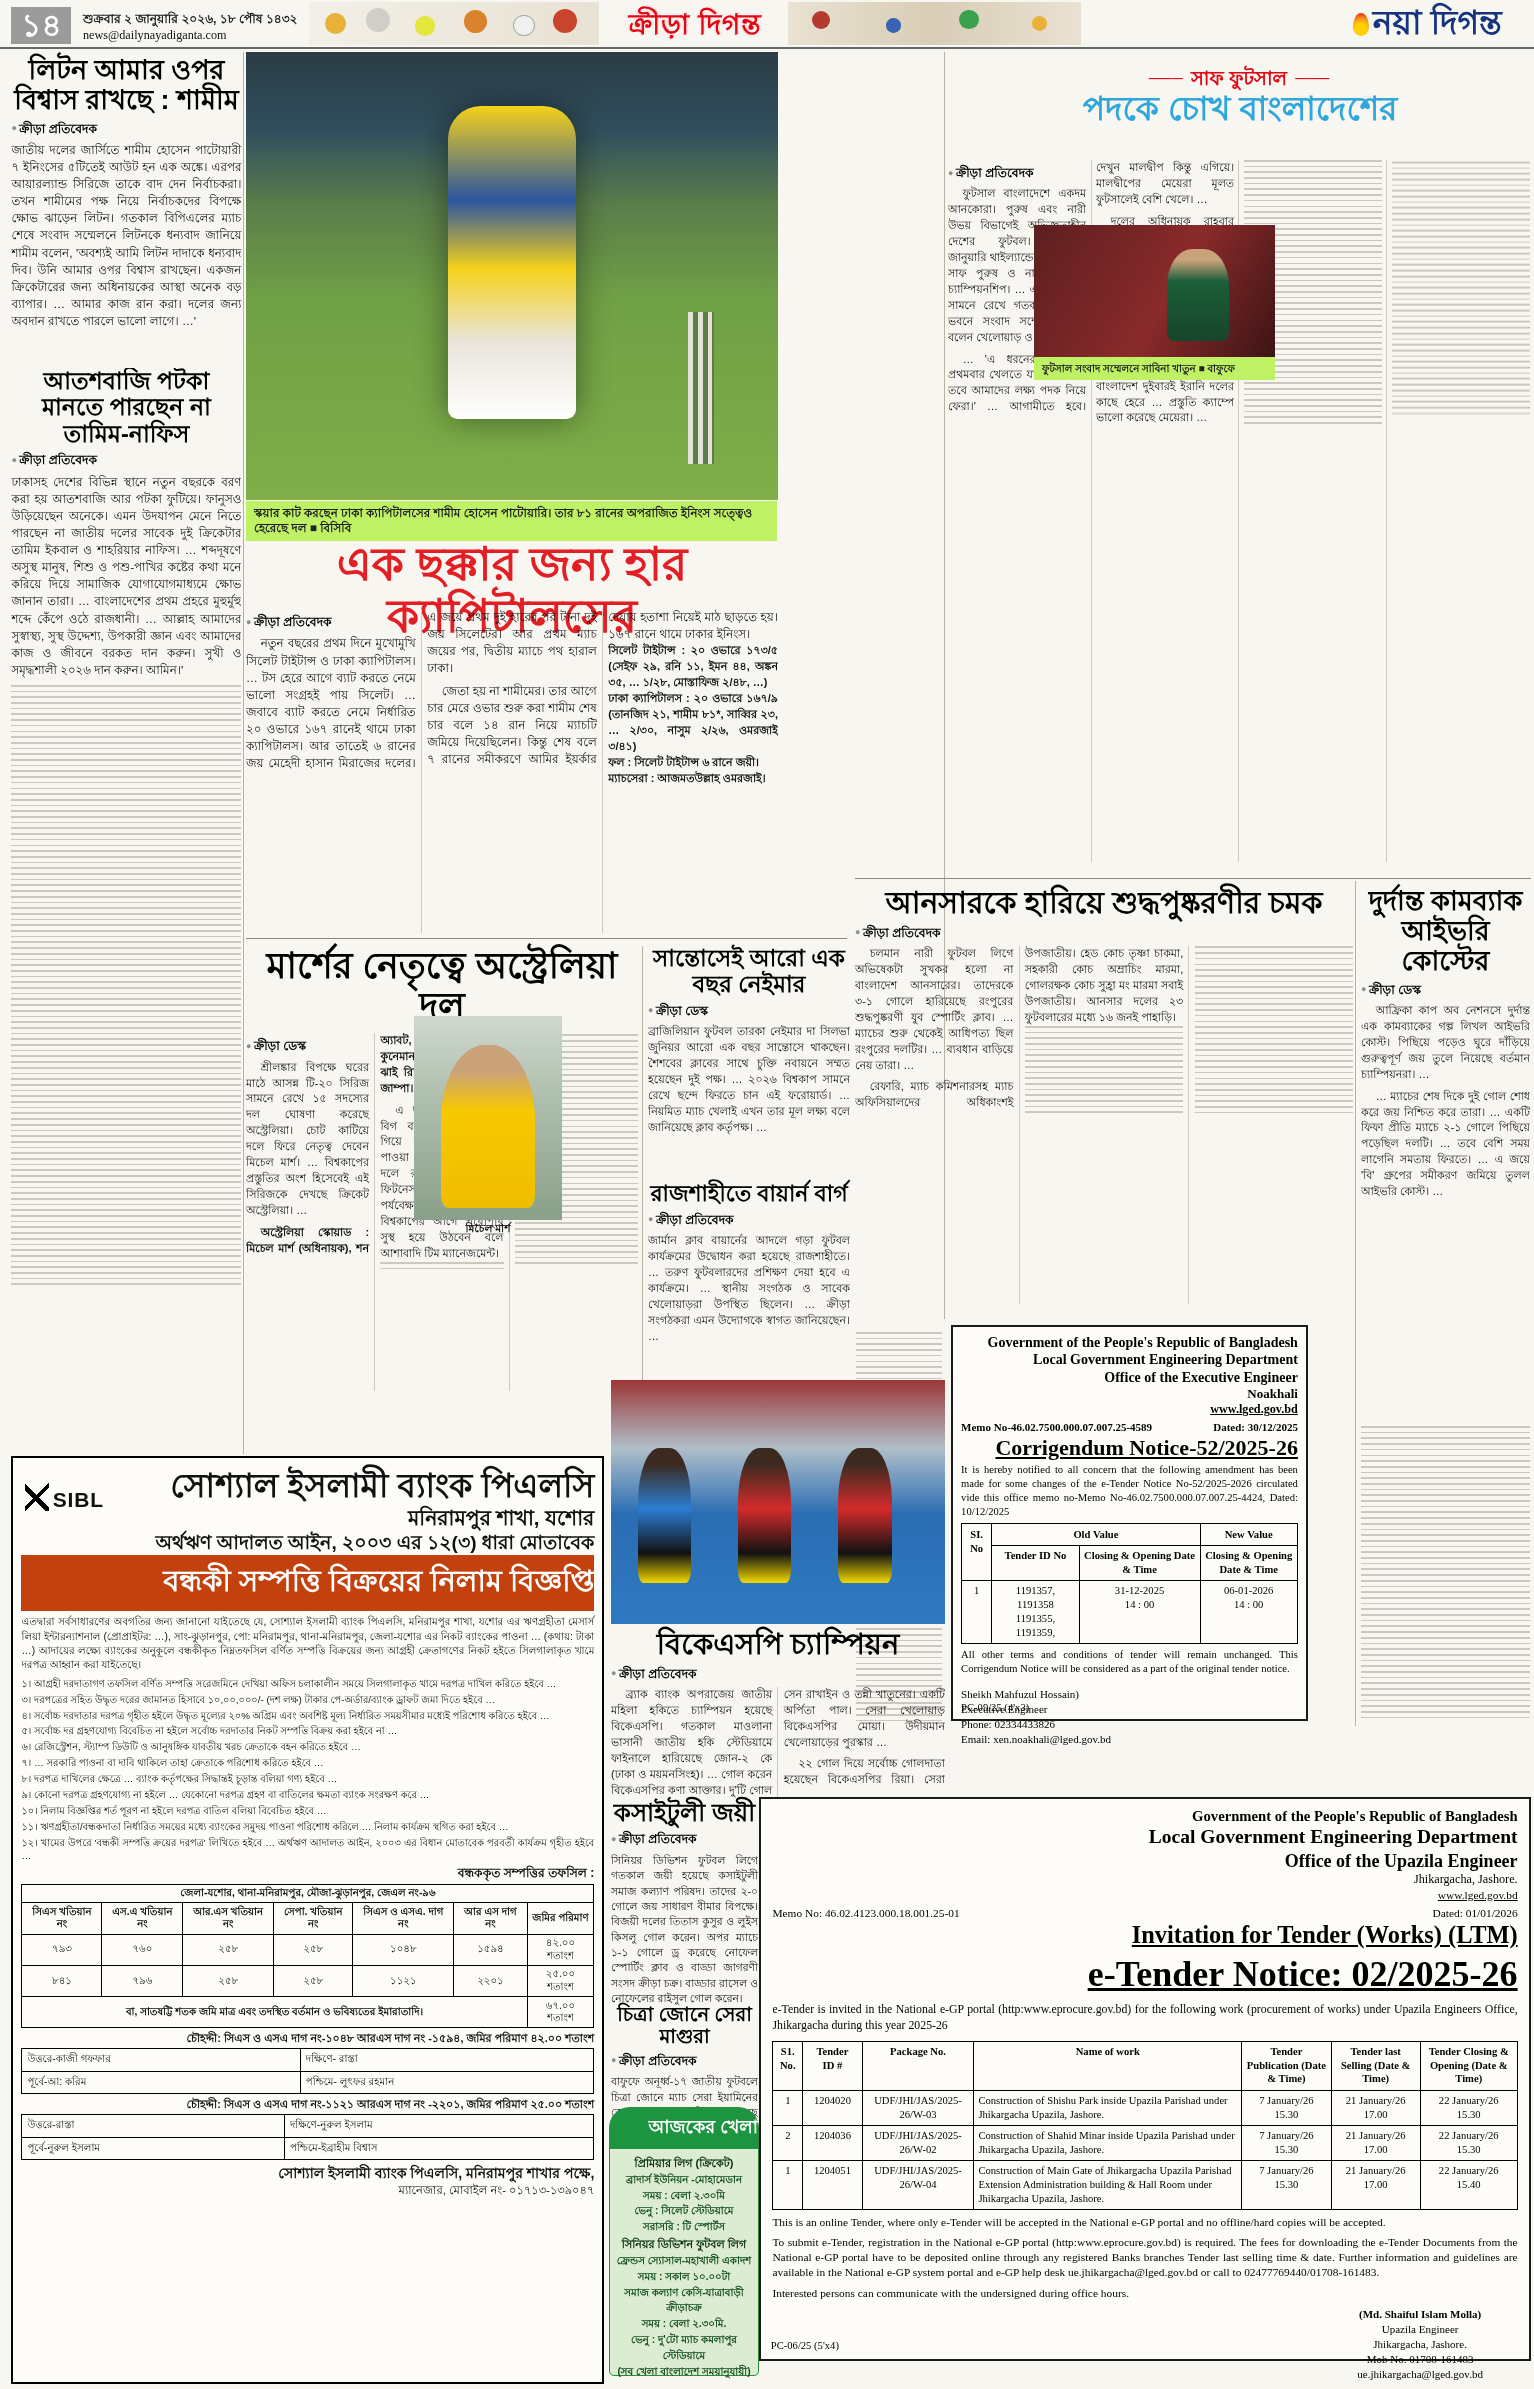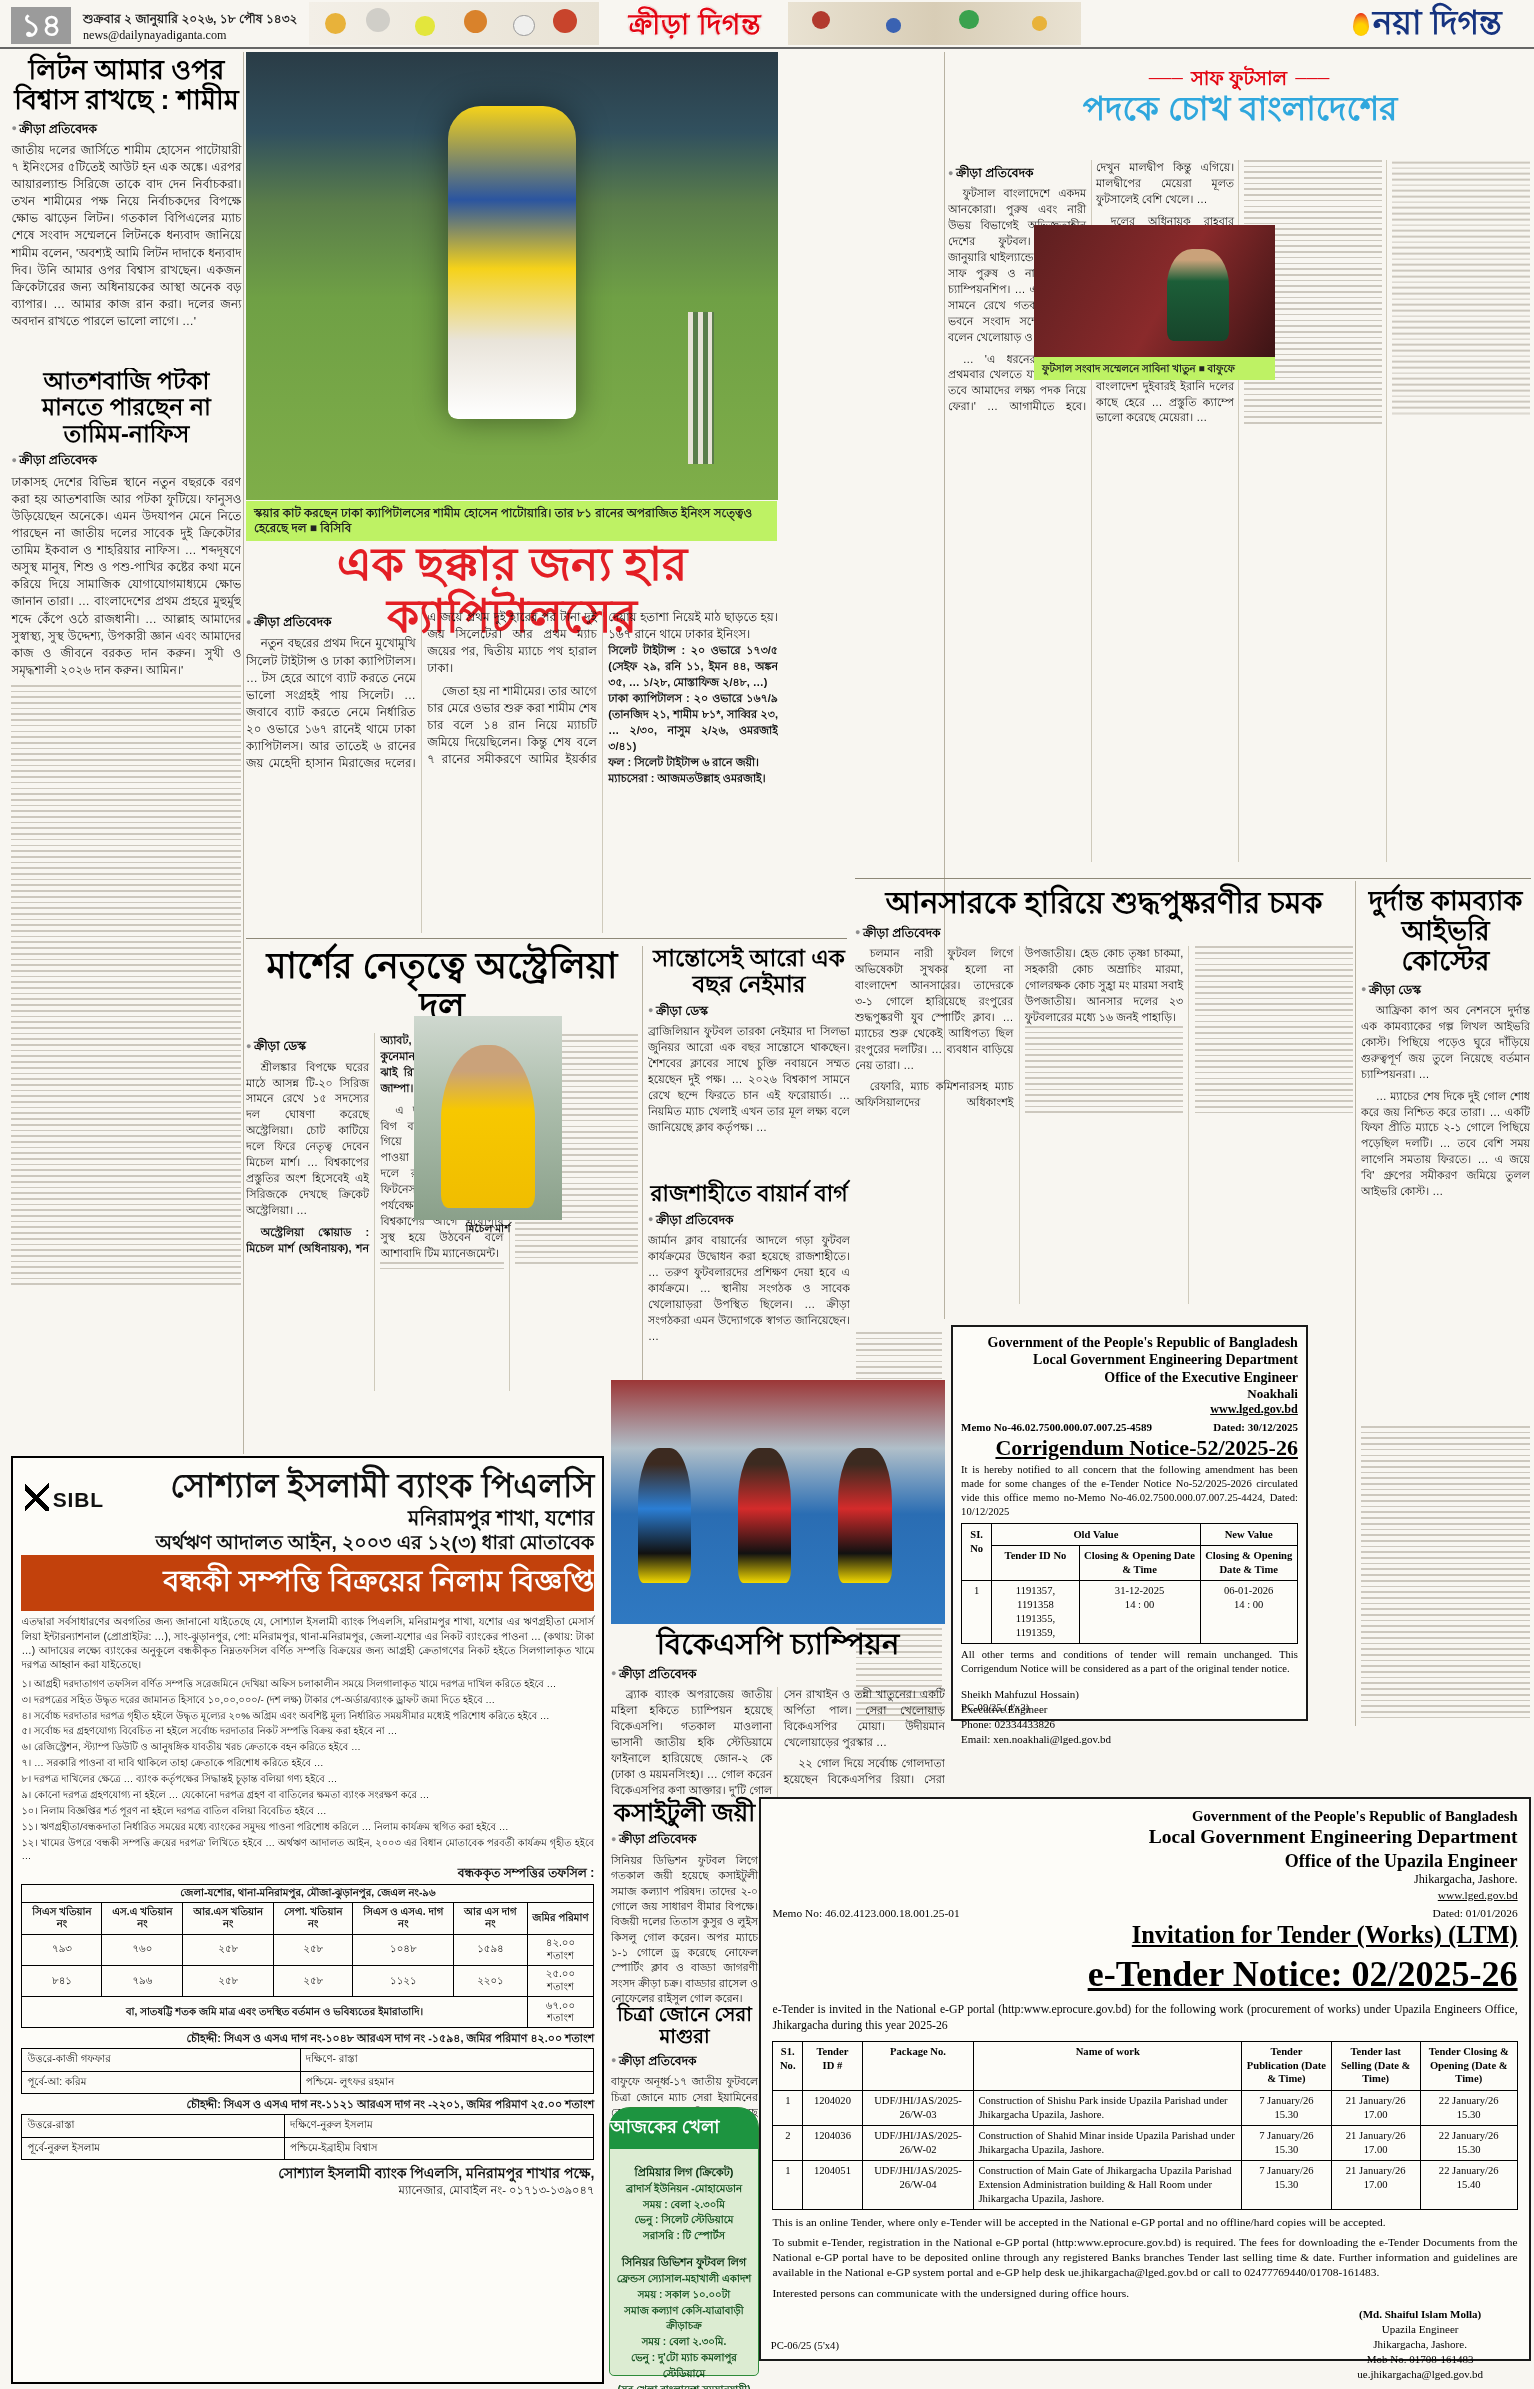--- a/index.html
+++ b/index.html
@@ -37,23 +37,23 @@
   .ph-futsal .person{position:absolute;left:55%;top:18%;width:26%;height:70%;background:linear-gradient(180deg,#caa27a 12%,#1c5e38 35%,#17452b 100%);border-radius:40% 40% 10% 10%;}
   .ph-marsh{background:linear-gradient(180deg,#cfd8cf 0%,#aebfae 40%,#8aa08a 100%);}
   .ph-marsh .jersey{position:absolute;left:18%;top:14%;width:64%;height:80%;background:linear-gradient(180deg,#caa27a 16%,#f7c800 40%,#f0bd00 100%);border-radius:46% 46% 8% 8%;}
   .ph-hockey{background:linear-gradient(180deg,#9c3636 0%,#b0bfc9 28%,#2a6db3 55%,#2f79c2 100%);}
   .ph-hockey .p1,.ph-hockey .p2,.ph-hockey .p3{position:absolute;top:28%;width:16%;height:55%;background:linear-gradient(180deg,#3c2a20 12%,#d42b2b 45%,#111 78%,#f2d900 100%);border-radius:40% 40% 10% 10%;}
   .ph-hockey .p1{left:8%;background:linear-gradient(180deg,#3c2a20 12%,#2b7ed4 45%,#111 78%,#f2d900 100%);}
   .ph-hockey .p2{left:38%;}.ph-hockey .p3{left:68%;}
   .illegible{background:repeating-linear-gradient(180deg,#a9a294 0 1.6px,transparent 1.6px 5.7px);opacity:.55;}
   
   .games{background:#dcecd2;border:1.6px solid #2e8b3a;border-radius:21px 21px 4.9px 4.9px;}
-  .games .ghead{background:#1d9440;color:#fff;font-size:18px;font-weight:bold;text-align:left;border-radius:18px 18px 0 0;padding:4.9px 0;}
+  .games .ghead{background:#1d9440;color:#fff;font-size:18px;font-weight:bold;text-align:right;border-radius:18px 18px 0 0;padding:4.9px 0;}
   .games .gline{font-size:10.2px;font-weight:bold;color:#14501f;text-align:center;line-height:1.55;}
-  .games .glg{color:#062d0d;font-size:11px;margin-top:10px;}
+  .games .glg{color:#062d0d;font-size:11px;margin-top:1px;}
   
   .notice{background:#fdfcf8;border:2.4px solid #1a1a1a;font-family:"Liberation Serif",serif;color:#000;}
   .nc{text-align:right;line-height:1.25;}
   .nb{font-weight:bold;}
   .nu{text-decoration:underline;}
   .ntable{border-collapse:collapse;width:100%;font-size:10.6px;}
   .ntable th,.ntable td{border:1.2px solid #000;padding:3.3px 4.1px;text-align:center;vertical-align:top;line-height:1.3;white-space:pre-line;}
   .npc{font-size:10.6px;}
   
   .sibl{background:#fdfcf8;border:2.4px solid #000;}

